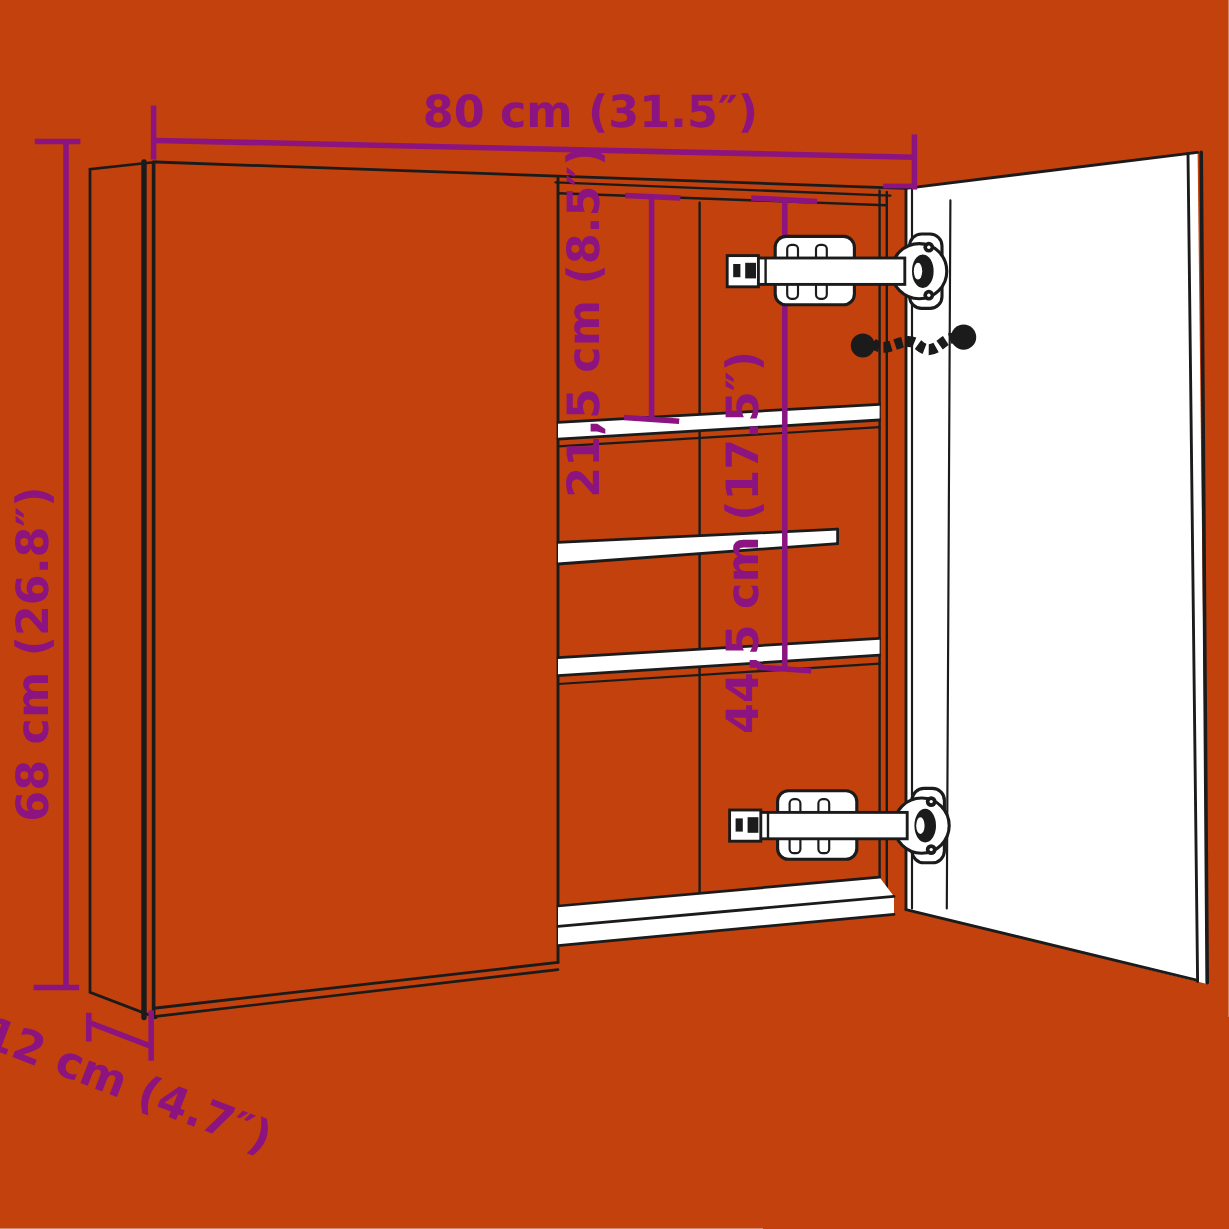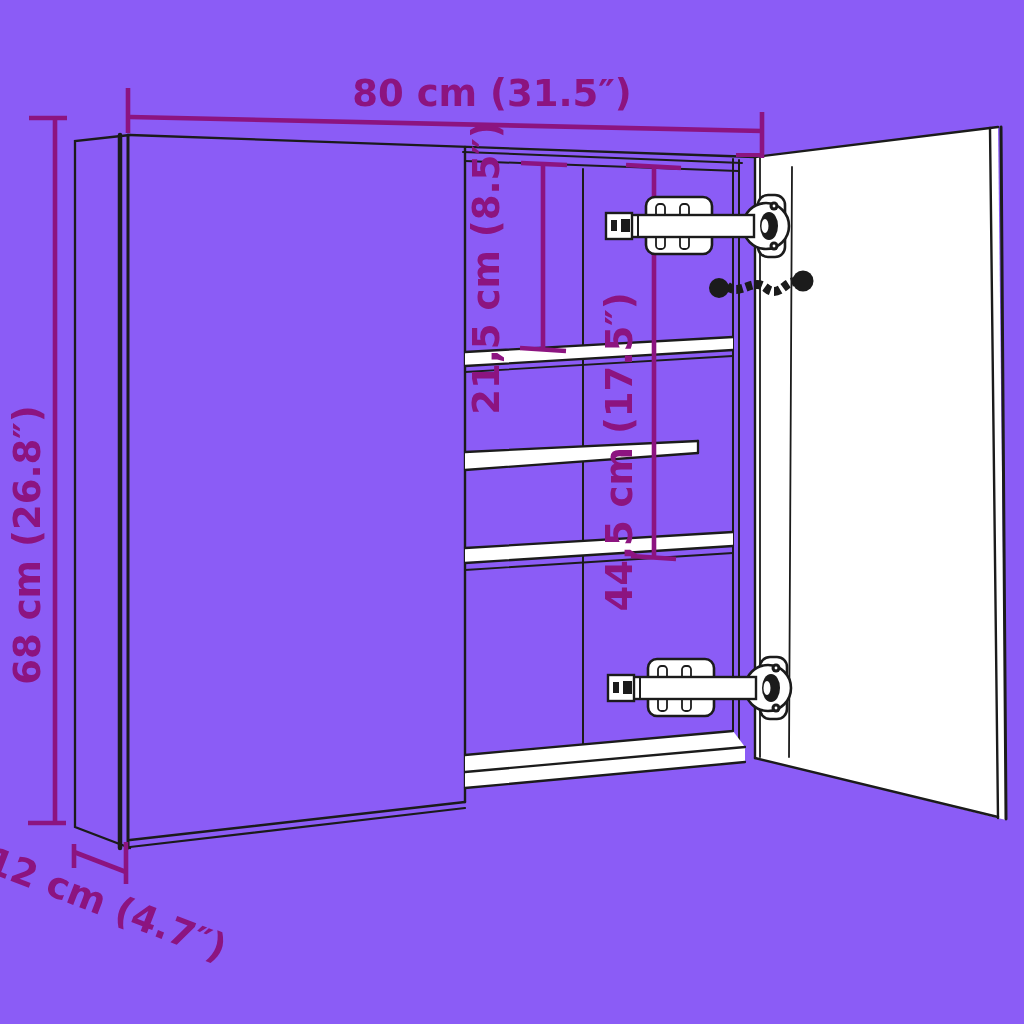--- a/index.html
+++ b/index.html
@@ -1,16 +1,16 @@
 <!DOCTYPE html>
 <html><head>
 <meta charset="utf-8">
 <style>
   html,body{margin:0;padding:0;background:#ffffff;width:1024px;height:1024px;overflow:hidden;}
-  #stage{position:relative;width:1024px;height:1024px;background:#8b5cf6;}
+  #stage{position:relative;width:1024px;height:1024px;background:#c2410c;}
   svg{display:block;}
   .dimtext{font-family:"DejaVu Sans","Liberation Sans",sans-serif;font-weight:bold;font-size:37px;}
 </style>
 </head>
 <body>
 
 <div id="stage">
 <svg width="1024" height="1024" viewBox="0 0 1024 1024">
 
   <defs>

